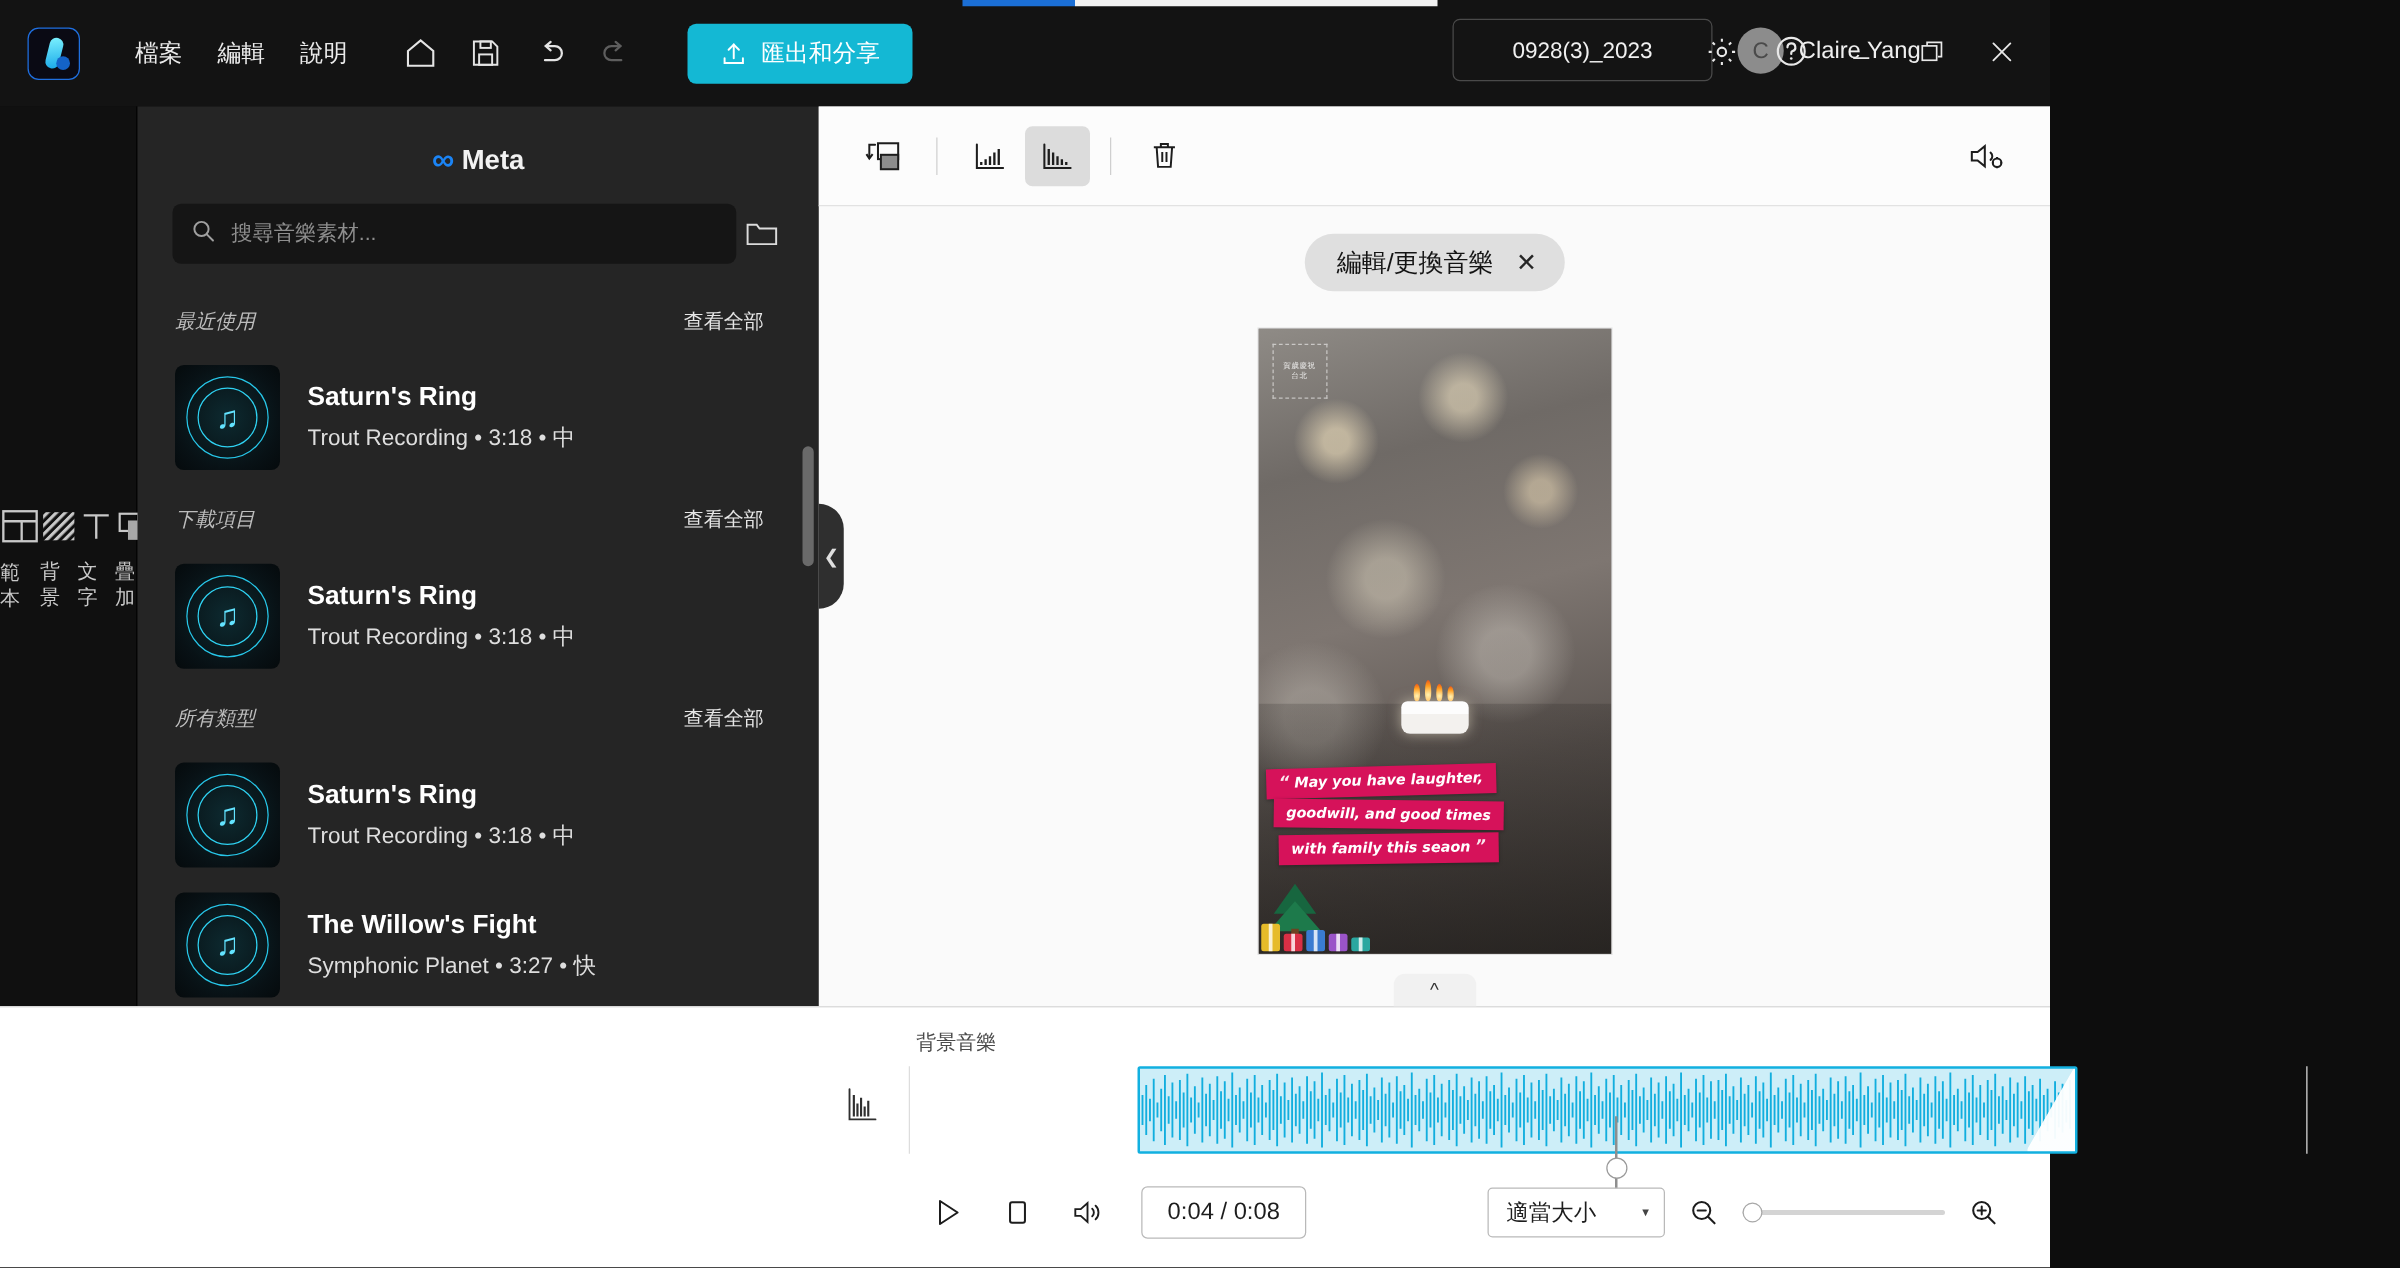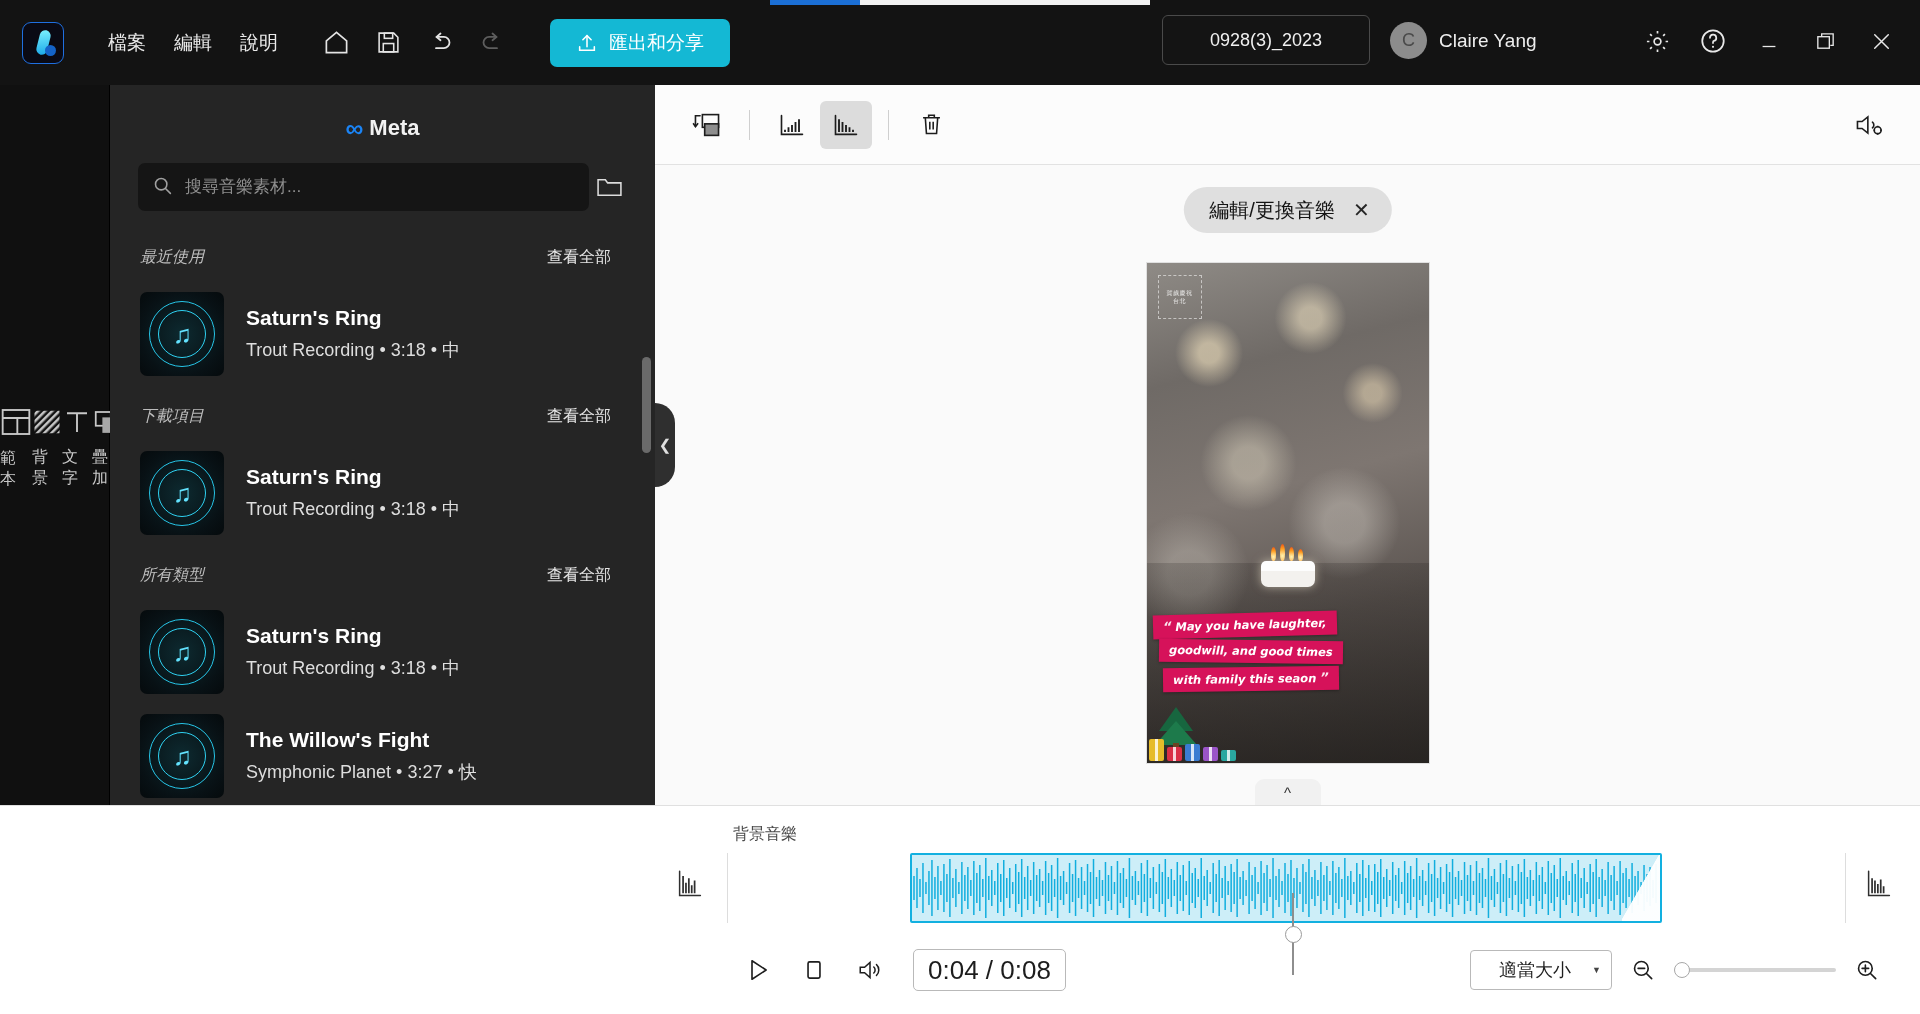--- a/index.html
+++ b/index.html
@@ -2,21 +2,21 @@
 <html><head>
 <meta charset="utf-8">
 <style>
   * { box-sizing: border-box; margin: 0; padding: 0; }
   html, body {
     width: 1920px; height: 1014px;
     background: #0d0d0d; overflow: hidden;
     font-family: "Liberation Sans", "DejaVu Sans", sans-serif;
     -webkit-font-smoothing: antialiased;
   }
-  #app { position: relative; width: 1920px; height: 1014px; display: flex; flex-direction: column; }
+  #app { position: relative; width: 1640px; height: 1014px; display: flex; flex-direction: column; }
 
   
   .topbar {
     height: 85px; background: #131313; display: flex; align-items: center;
     flex: 0 0 85px; position: relative; z-index: 20;
   }
   .topbar-accent {
     position: absolute; top: 0; left: 770px; width: 380px; height: 5px;
     background: linear-gradient(to right,#1b6fd6 0 90px, #f2f2f2 90px 100%);
   }
@@ -287,27 +287,27 @@
     border-radius: 50%; background: #fff; border: 1.5px solid #9a9a9a; cursor: default;
   }
   .tl-controls { position: absolute; left: 735px; bottom: 22px; display: flex; align-items: center; gap: 10px; }
   .ctl {
     width: 46px; height: 44px; display: flex; align-items: center; justify-content: center;
     color: #1d1d1d; cursor: default; border-radius: 5px;
   }
   .time-box {
     margin-left: 10px; height: 42px; min-width: 132px; border: 1px solid #b9b9b9;
     border-radius: 5px; display: flex; align-items: center; justify-content: center;
-    color: #1d1d1d; font-size: 26px; padding: 0 14px; background: #fff; cursor: default;
+    color: #1d1d1d; font-size: 19px; padding: 0 14px; background: #fff; cursor: default;
   }
   .tl-right { position: absolute; right: 36px; bottom: 24px; display: flex; align-items: center; gap: 14px; }
   .zoom-select {
     width: 142px; height: 40px; border: 1px solid #b9b9b9; border-radius: 4px;
     background: #fff; display: flex; align-items: center; justify-content: space-between;
-    padding: 0 10px 0 28px; color: #1d1d1d; font-size: 18px; cursor: default;
+    padding: 0 10px 0 14px; color: #1d1d1d; font-size: 18px; cursor: default;
   }
   .zoom-select .caret { font-size: 9px; color: #444; }
   .zoom-icon { width: 34px; height: 34px; display: flex; align-items: center; justify-content: center; color: #1d1d1d; cursor: default; }
   .zoom-slider { position: relative; width: 162px; height: 20px; display: flex; align-items: center; cursor: default; }
   .zoom-slider .rail2 { width: 100%; height: 4px; background: #d4d4d4; border-radius: 3px; }
   .zoom-slider .knob {
     position: absolute; left: 0; width: 16px; height: 16px; border-radius: 50%;
     background: #fff; border: 1.5px solid #a8a8a8;
   }
 </style>

